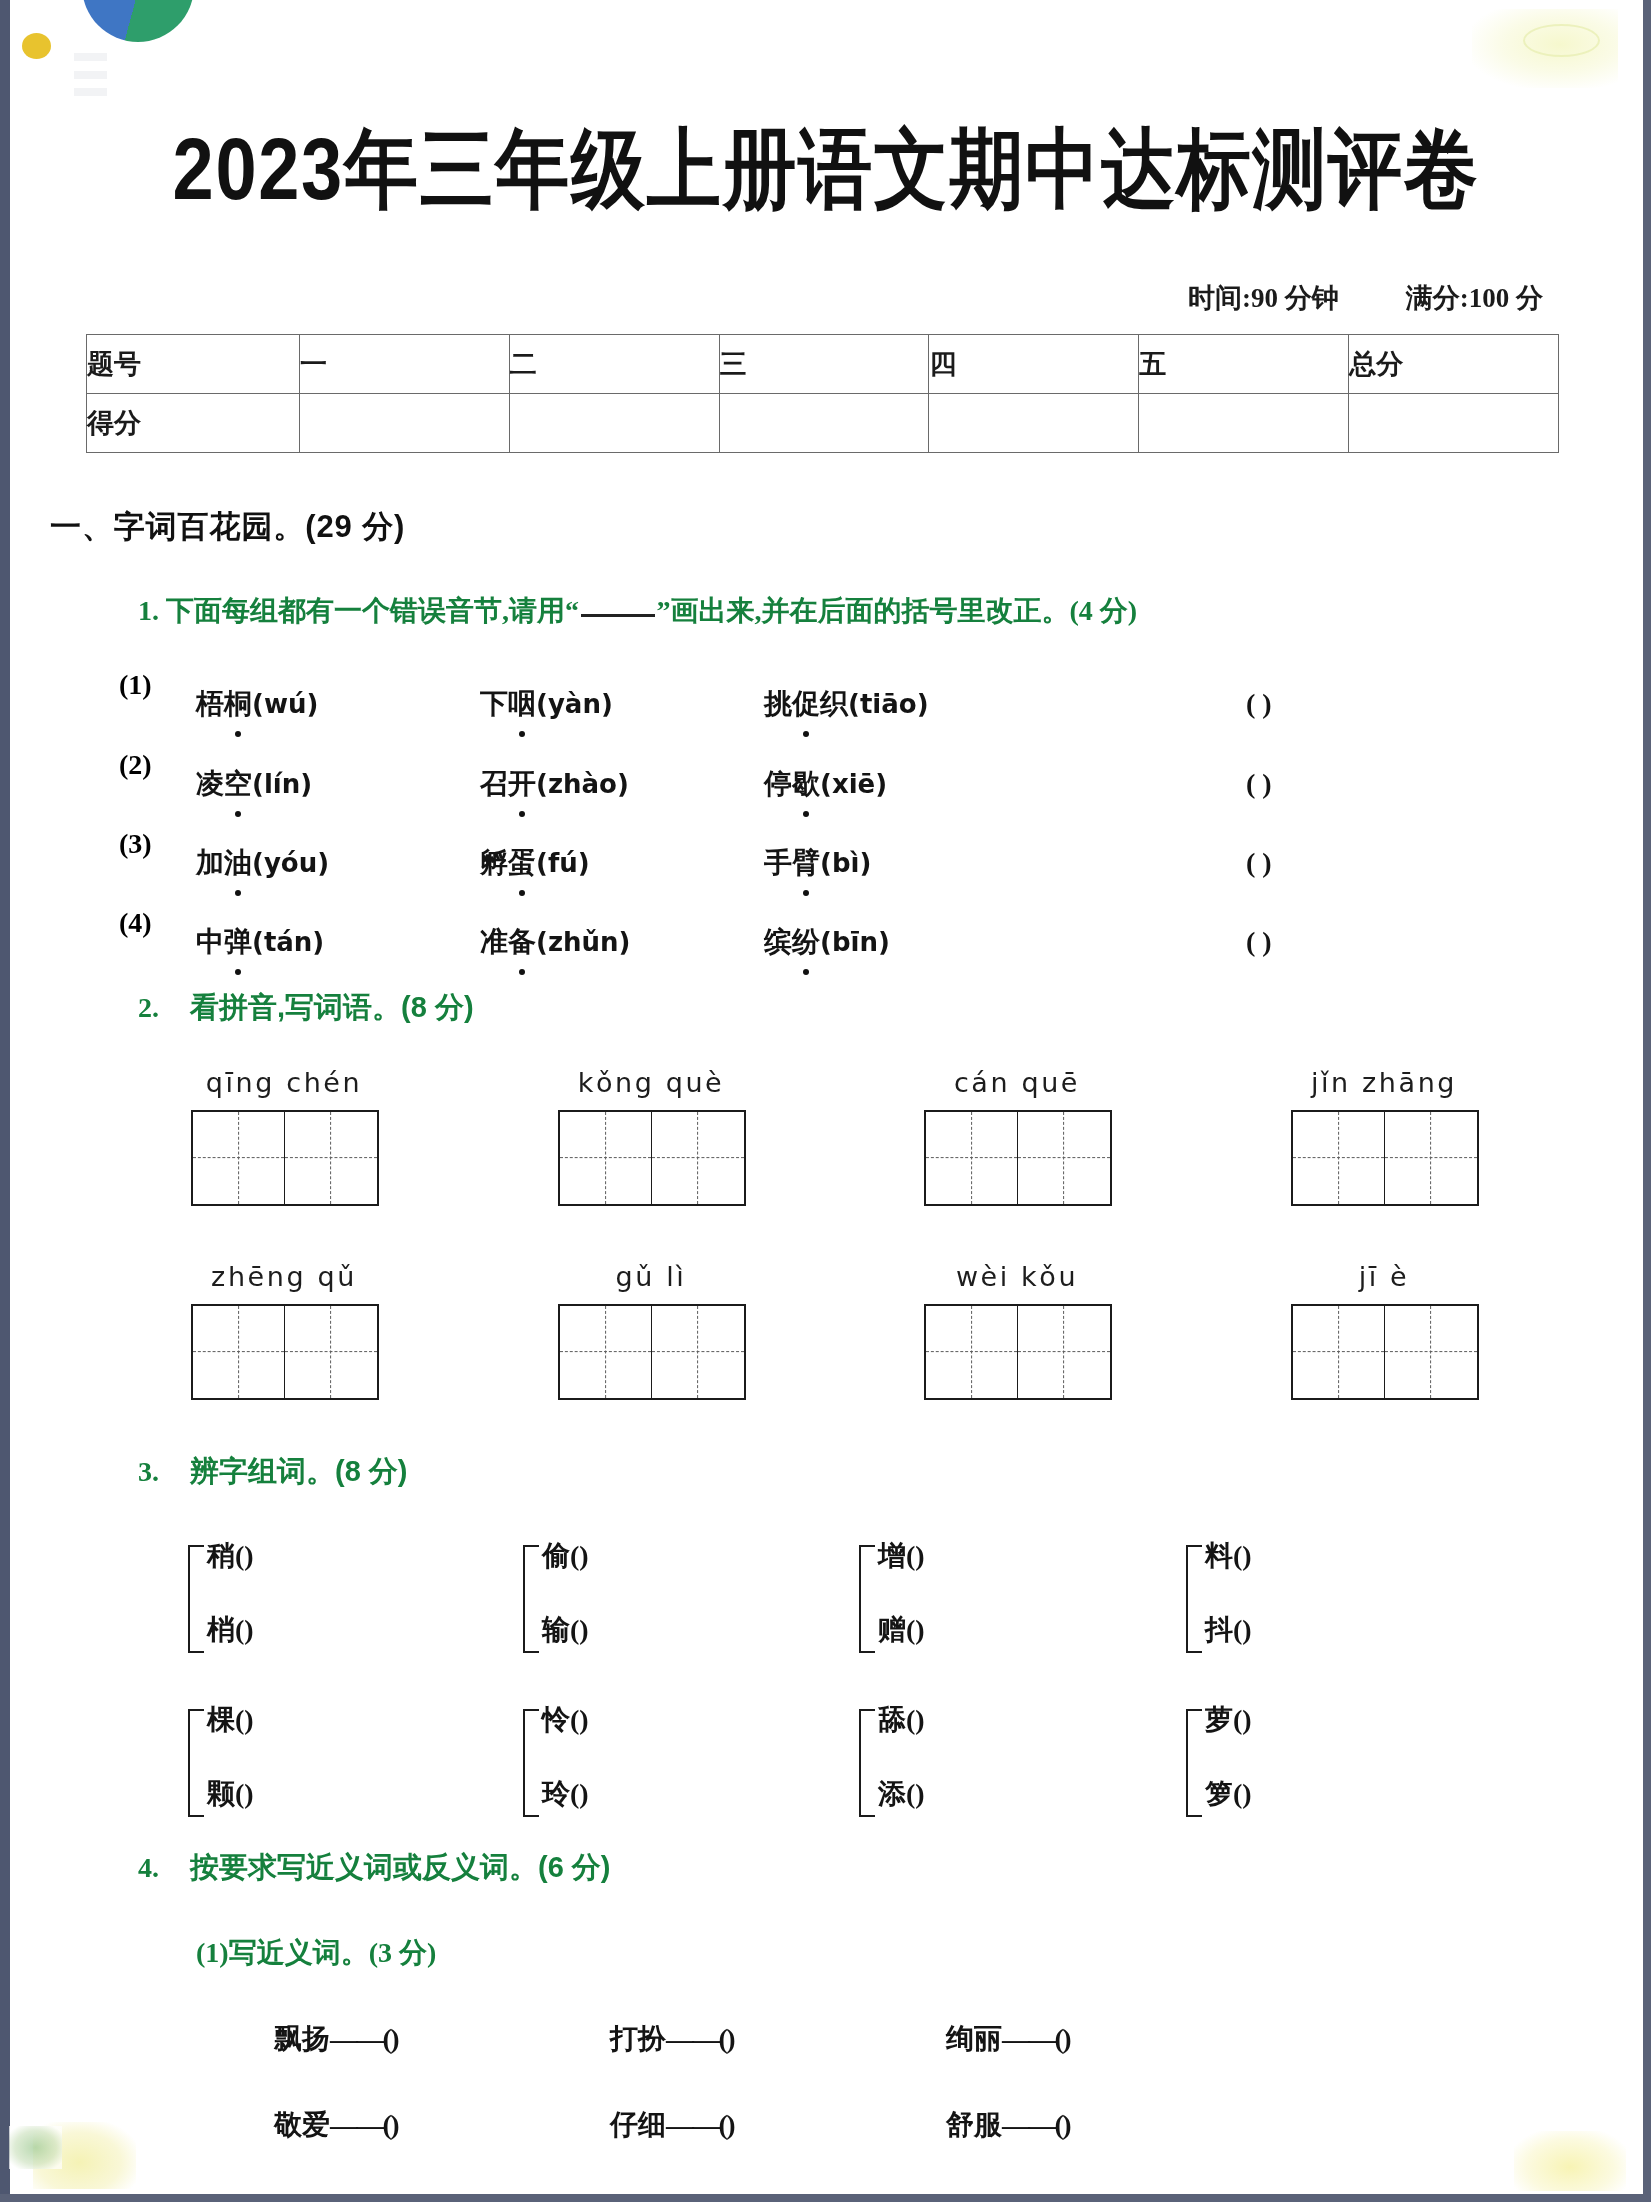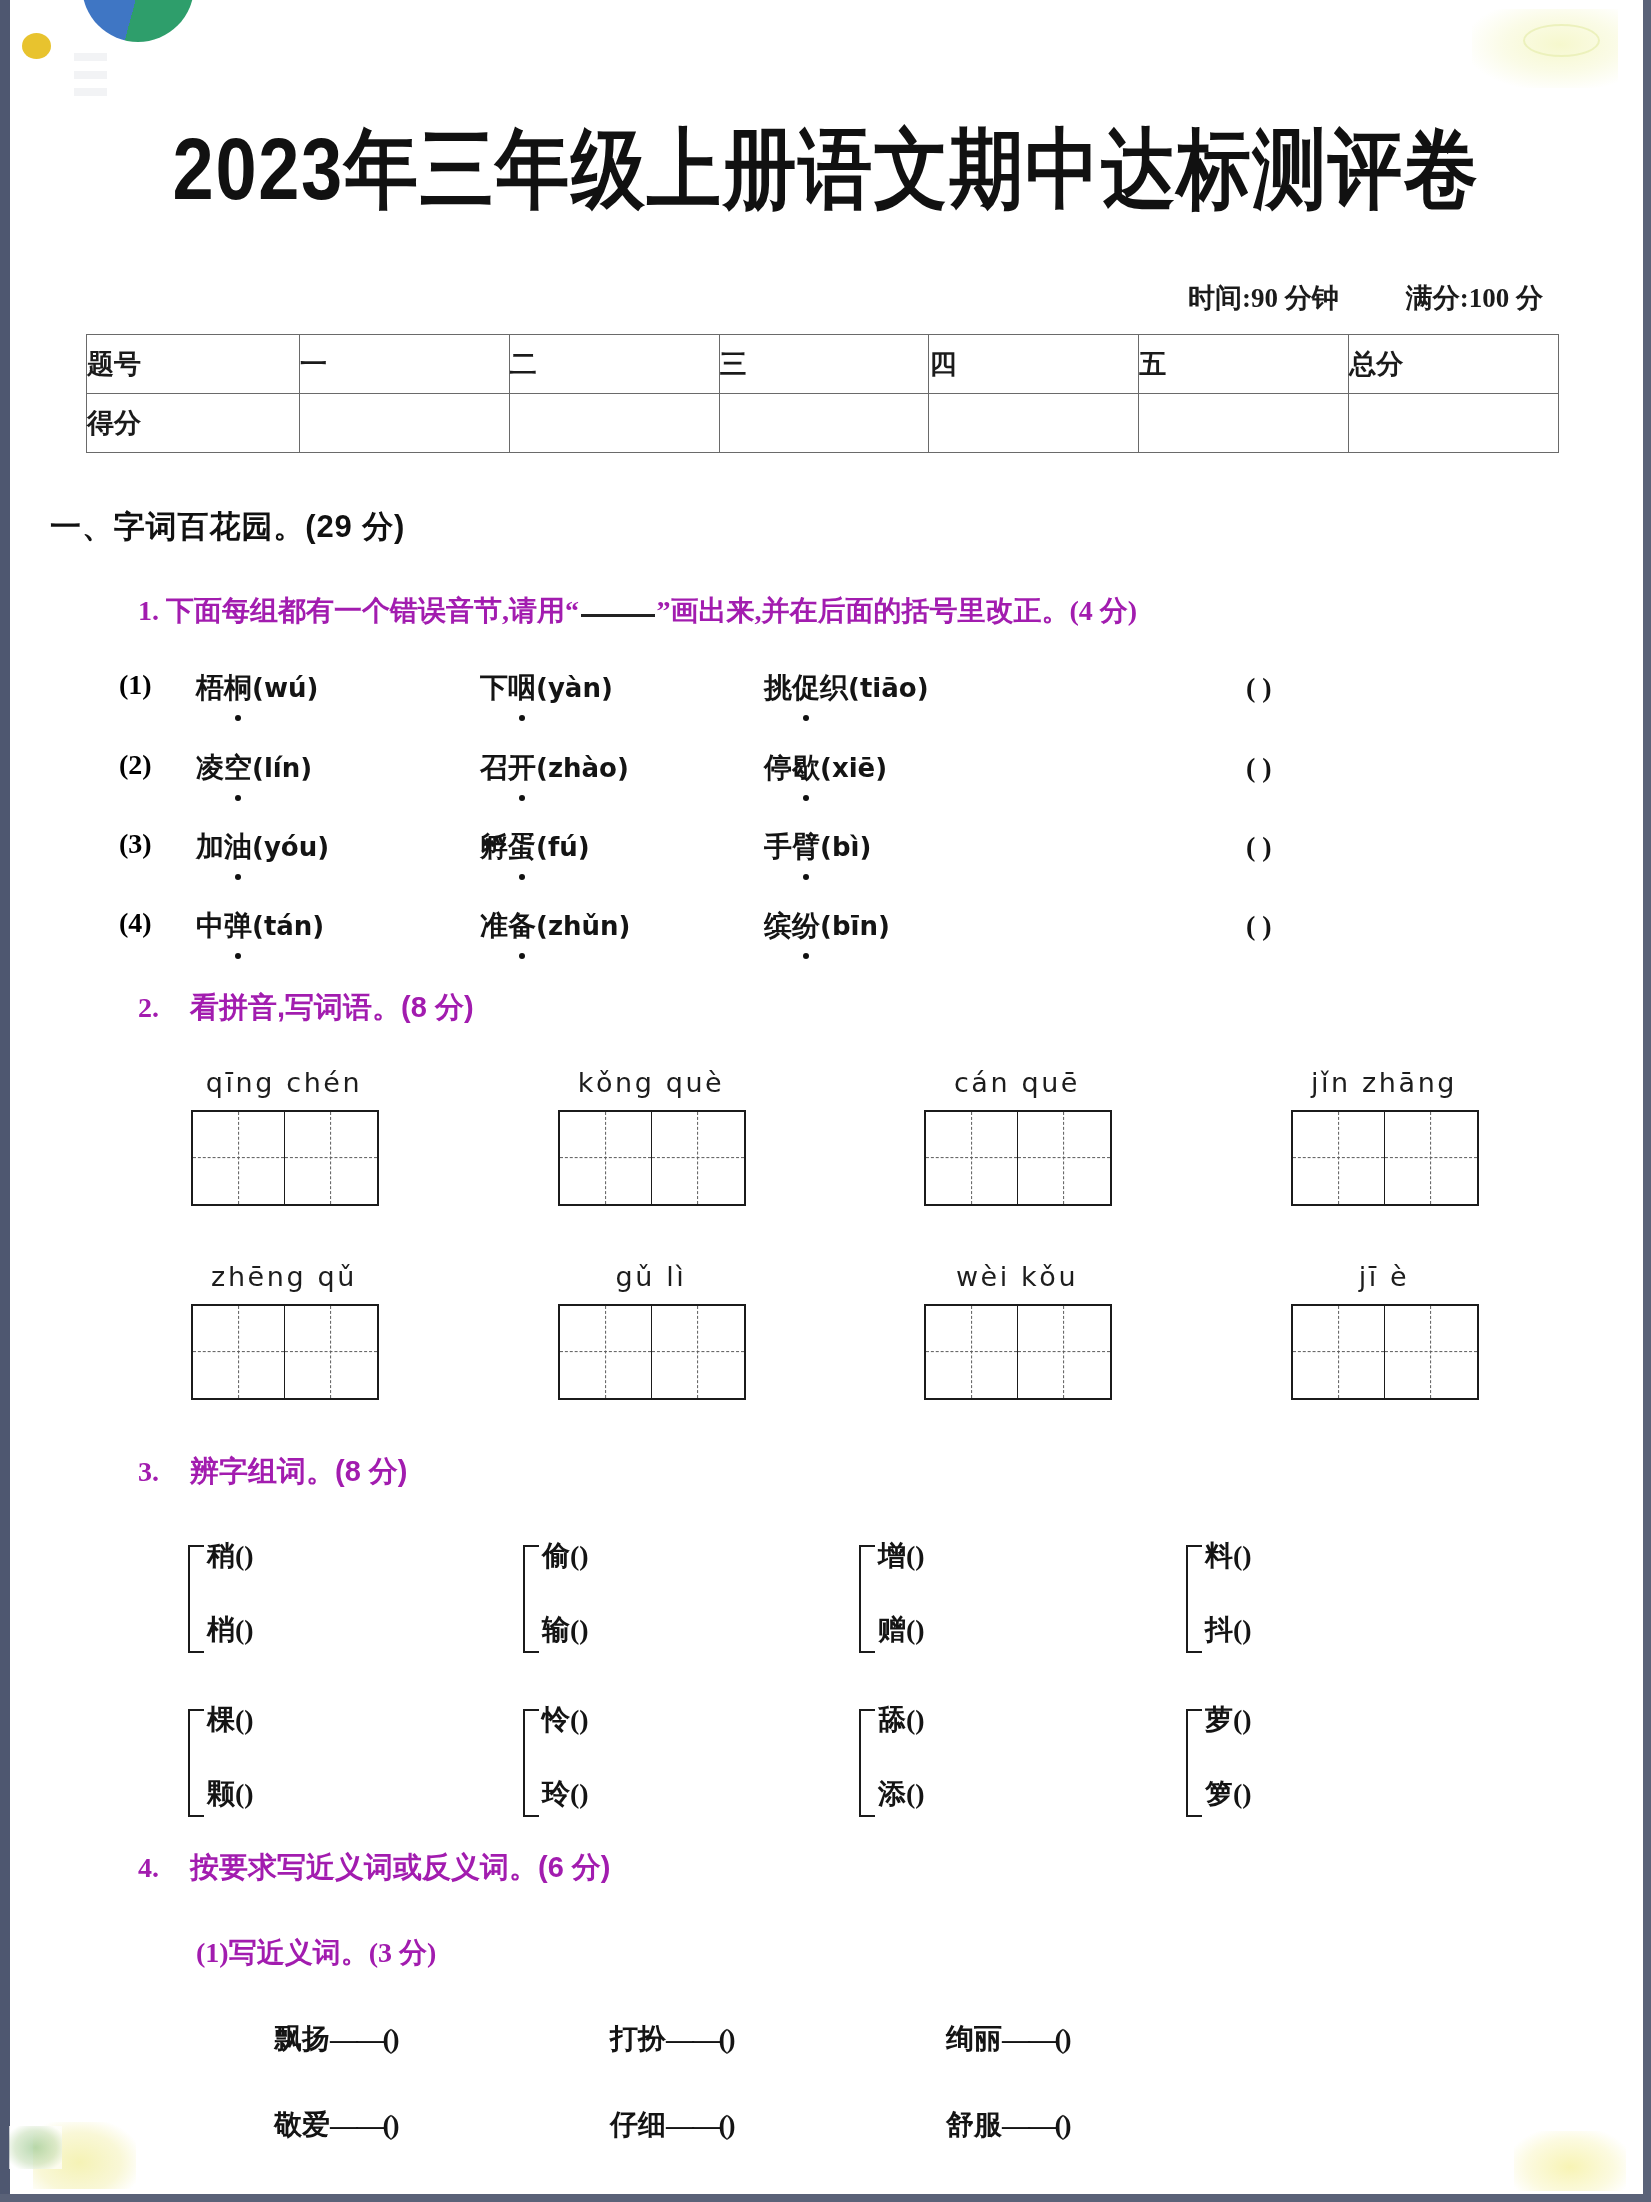--- a/index.html
+++ b/index.html
@@ -108,37 +108,37 @@
   .section-head {
     position: absolute; left: 50px; top: 506px;
     font-size: 31px; font-weight: bold; color: #111;
     font-family: "Liberation Sans", "DejaVu Sans", sans-serif;
     letter-spacing: 0.9px;
   }
 
   
   .q {
     position: absolute;
-    font-size: 28px; color: #a21caf;
+    font-size: 28px; color: #15803d;
     font-family: "Liberation Serif", "DejaVu Serif", serif;
     font-weight: 600;
     white-space: nowrap;
   }
   .q-num { font-family: "Liberation Serif", serif; }
   .q-bold { font-weight: bold; font-family: "Liberation Sans", sans-serif; font-size: 29px; margin-left: 24px; }
 
   .blankline {
     display: inline-block; width: 74px;
     border-bottom: 3.4px solid #222;
     vertical-align: 3.4px; margin: 0 1.7px;
   }
 
   
   .pr { position: absolute; left: 196px; white-space: nowrap; font-size: 28px; color: #141414; font-weight: 600;}
-  .pr .cell { display: inline-block; position: relative; }
+  .pr .cell { display: inline-block; position: relative; margin-top: 16px; }
   .pr .c1 { width: 284px; }
   .pr .c2 { width: 284px; }
   .pr .c3 { width: 482px; }
   .pr .paren { display: inline-block; width: 181px; }
   .dotted { position: relative; display: inline-block; }
   .dotted::after {
     content: ""; position: absolute; left: 50%; bottom: -13.8px;
     width: 6px; height: 6px; border-radius: 50%;
     background: #111; transform: translateX(-50%);
   }

